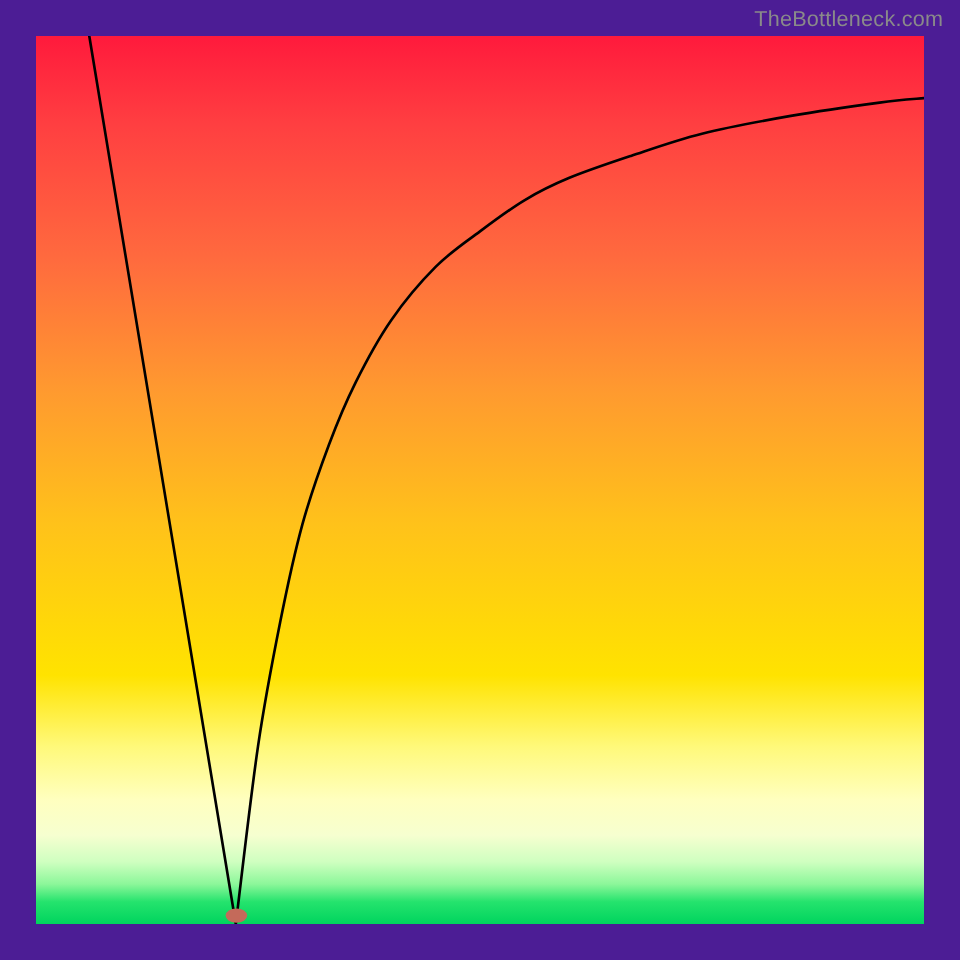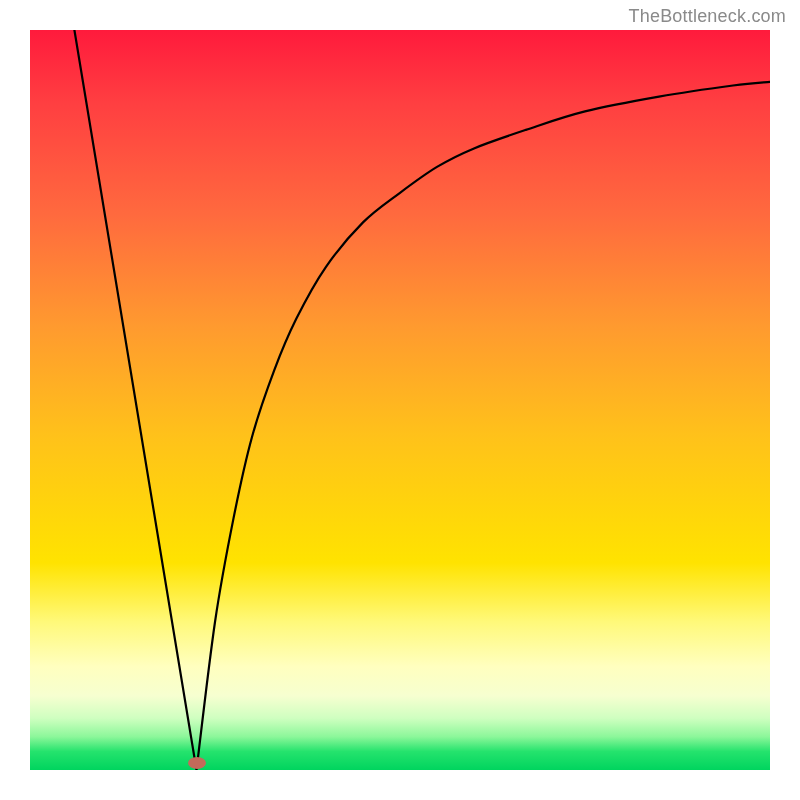--- a/index.html
+++ b/index.html
@@ -8,21 +8,21 @@
     width: 800px;
     height: 800px;
     background: #000;
     overflow: hidden;
     font-family: Arial, Helvetica, sans-serif;
   }
   .frame {
     position: relative;
     width: 800px;
     height: 800px;
-    background: #ffffff;
+    background: #4c1d95;
   }
   .plot-area {
     position: absolute;
     left: 30px;
     top: 30px;
     width: 740px;
     height: 740px;
     
     background: linear-gradient(
       to bottom,

